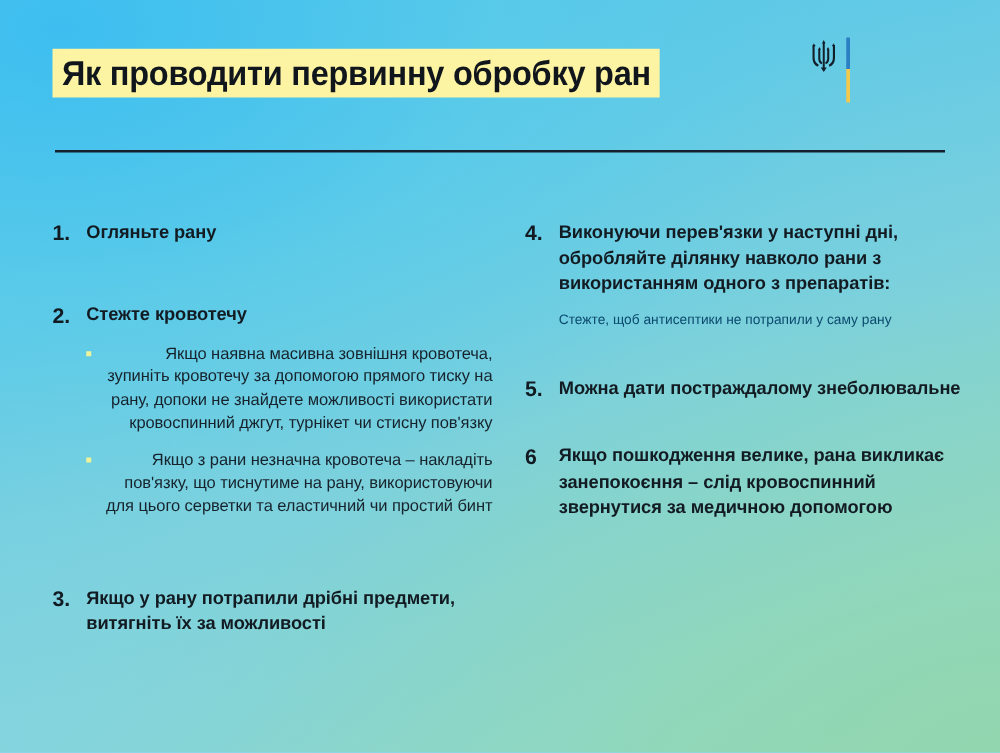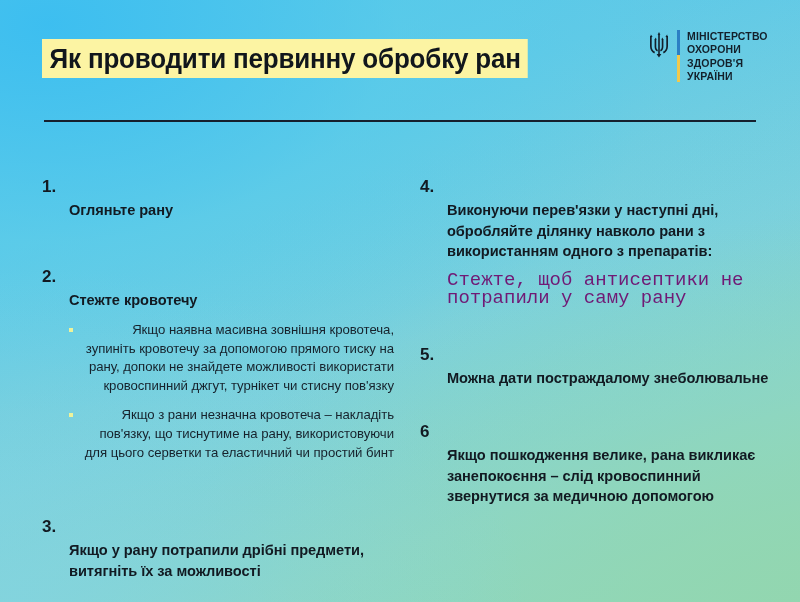--- a/index.html
+++ b/index.html
@@ -138,21 +138,20 @@
     flex: none;
     font-size: 17px;
     font-weight: 700;
     line-height: 21px;
     color: #121a22;
     width: 27px;
   }
   .step-body {
     flex: 1;
     min-width: 0;
-    margin-top: 24px;
   }
   .step-head {
     font-size: 14.6px;
     font-weight: 700;
     line-height: 20.5px;
     color: #121a22;
     letter-spacing: -0.05px;
   }
 
   
@@ -195,25 +194,24 @@
     content: "";
     position: absolute;
     left: 0;
     top: 8px;
     width: 4px;
     height: 4px;
     background: #f3ef8e;
   }
   .note {
     margin-top: 9px;
-    font-size: 19px;
+    font-size: 11px;
     font-weight: 400;
     line-height: 18.6px;
-    color: #701a75;
-    font-family: Liberation Mono, monospace;
+    color: #0c4a6e;
   }
 
   .spacer-1 { height: 45px; }
   .spacer-2 { height: 54px; }
   .spacer-3 { height: 36px; }
   .spacer-4 { height: 33px; }
 </style>
 </head>
 <body>
 
@@ -240,26 +238,20 @@
           <path d="M27.5 14h3.3v15.4c0 4.6-1.9 7.8-5.4 9.5l-1.3-3.1c2.1-1.2 3.4-3.3 3.4-6.4V14z"></path>
           <path d="M22 0l2.8 5.6h-5.6z"></path>
           <path d="M5.7 5.2l3.4 4.3-4.6 1.4z"></path>
           <path d="M38.3 5.2l1.2 5.7-4.6-1.4z"></path>
           <path d="M14.85 11.2l2.5 3.5-3.9 1.1z"></path>
           <path d="M29.15 11.2l1.4 4.6-3.9-1.1z"></path>
           <path d="M17.2 44h9.6l-4.8 7z"></path>
         </g>
       </svg>
       <div class="logo-bar"></div>
-      <div class="logo-text">
-        <div>МІНІСТЕРСТВО</div>
-        <div>ОХОРОНИ</div>
-        <div>ЗДОРОВ'Я</div>
-        <div>УКРАЇНИ</div>
-      </div>
     </div>
 
     <div class="rule"></div>
 
     <div class="col col-left">
 
       <div class="step">
         <div class="step-num">1.</div>
         <div class="step-body">
           <div class="step-head">Огляньте рану</div>

